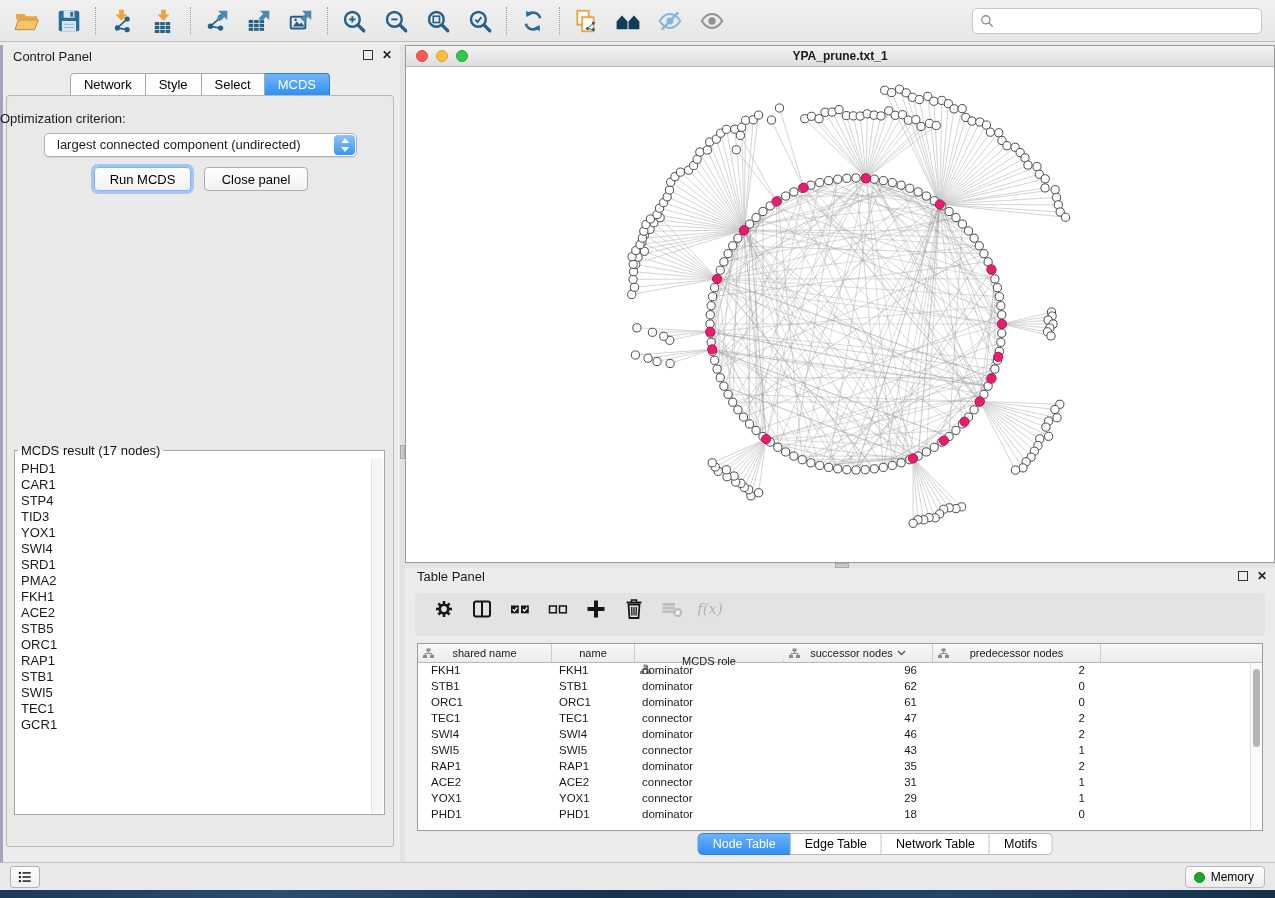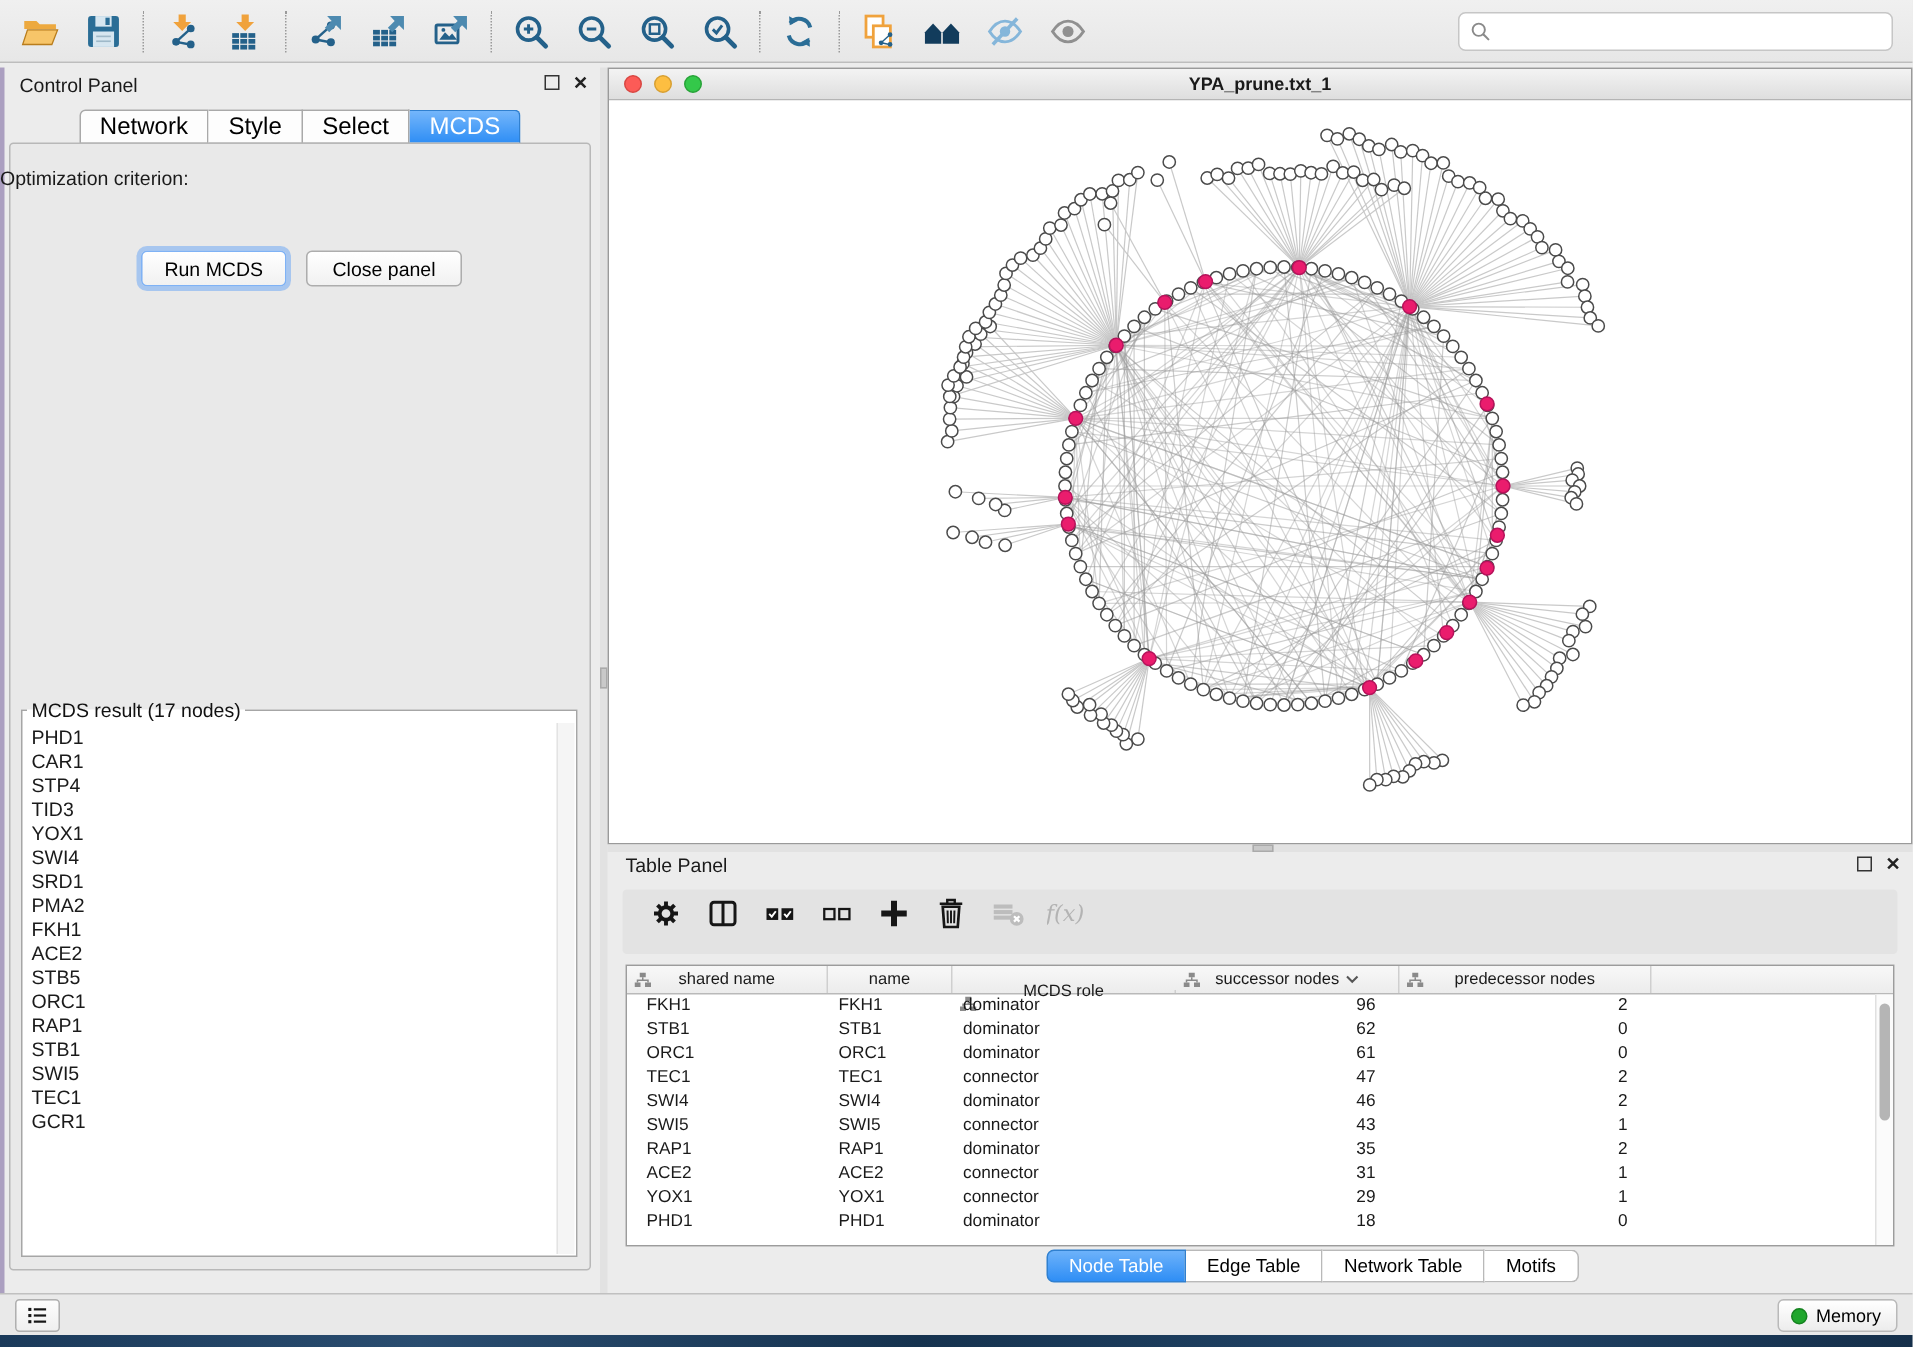--- a/index.html
+++ b/index.html
@@ -22,21 +22,21 @@
   
   .left-edge { position:absolute; left:0; top:45px; width:3px; height:817px; background:#ab9fc0; }
   .left-panel { position:absolute; left:0; top:45px; width:400px; height:817px; }
   .panel-title { position:absolute; left:13px; top:4px; font-size:13px; }
   .win-btns { position:absolute; right:8px; top:4px; display:flex; gap:9px; align-items:center; }
   .float-box { width:10px; height:10px; border:1.5px solid #333; display:inline-block; background:transparent; cursor:pointer; }
   .close-x { font-size:12px; font-weight:bold; color:#222; cursor:pointer; line-height:12px; }
 
   .cp-tabs { position:absolute; top:28px; left:0; right:0; display:flex; justify-content:center; }
   .cp-tab { border:1px solid #a9a9a9; border-left-width:0; background:#fdfdfd; padding:0 13px;
-            font-size:16px; height:23px; line-height:21px; cursor:pointer; }
+            font-size:13px; height:23px; line-height:21px; cursor:pointer; }
   .cp-tab:first-child { border-left-width:1px; border-radius:4px 0 0 0; }
   .cp-tab:last-child { border-radius:0 4px 0 0; }
   .cp-tab.active { background:linear-gradient(#74b6fb,#2f8ef5); color:#fff; border-color:#3080d0; }
 
   .cp-content { position:absolute; left:6px; right:6px; top:50px; bottom:15px;
                 background:#e9e9e9; border:1px solid #b8b8b8; border-radius:3px; }
   .opt-label { position:absolute; top:66px; left:0; width:100%; text-align:left; font-size:13px; }
   .select-box { position:absolute; left:44px; top:88px; width:313px; height:24px; background:#fff;
                 border:1px solid #b3b3b3; border-radius:5px; font-size:13px; line-height:22px;
                 padding-left:12px; cursor:pointer; box-shadow:0 1px 1px rgba(0,0,0,.08); }
@@ -45,21 +45,21 @@
   .stepper .up, .stepper .dn { position:absolute; left:50%; transform:translateX(-50%);
              width:0; height:0; border-left:4px solid transparent; border-right:4px solid transparent; }
   .stepper .up { top:3px; border-bottom:5px solid #fff; }
   .stepper .dn { bottom:3px; border-top:5px solid #fff; }
 
   .btn { position:absolute; height:24px; border:1px solid #adadad; border-radius:4px;
          background:linear-gradient(#ffffff,#f1f1f1); font-size:13px; font-family:inherit; cursor:pointer; }
   .btn.run { left:94px; top:122px; width:97px; border-color:#7fb2f5; box-shadow:0 0 0 3px rgba(87,156,246,.45); }
   .btn.closep { left:204px; top:122px; width:104px; }
 
-  fieldset.mcds-result { position:absolute; left:14px; top:421px; width:371px; height:372px;
+  fieldset.mcds-result { position:absolute; left:14px; top:398px; width:371px; height:372px;
                          border:1px solid #a6a6a6; background:#fff; }
   fieldset.mcds-result legend { font-size:13px; padding:0 3px; margin-left:3px; background:transparent; color:#111; }
   .result-list { position:absolute; left:0; top:0; right:0; bottom:0; overflow:hidden;
                  font-size:13px; line-height:16px; padding:3px 0 0 6px; list-style:none; }
   .result-scroll { position:absolute; right:1px; top:1px; bottom:1px; width:12px;
                    background:#f5f5f5; border-left:1px solid #e3e3e3; }
 
   
   .vsplit { position:absolute; left:400px; top:45px; width:5px; height:817px; background:#e2e2e2; cursor:col-resize; }
   .vsplit .handle { position:absolute; left:0; top:400px; width:5px; height:14px; background:#c9c9c9; border:1px solid #aaa; }
@@ -302,20 +302,27 @@
     <span class="close-x">✕</span>
   </div>
   <div class="cp-tabs">
       <button class="cp-tab">Network</button>
       <button class="cp-tab">Style</button>
       <button class="cp-tab">Select</button>
       <button class="cp-tab active">MCDS</button>
     </div>
   <div class="cp-content"></div>
   <div class="opt-label">Optimization criterion:</div>
+  <div class="select-box">
+    <span>largest connected component (undirected)</span>
+    <span class="stepper">
+        <span class="up"></span>
+        <span class="dn"></span>
+      </span>
+  </div>
   <button class="btn run">Run MCDS</button>
   <button class="btn closep">Close panel</button>
   <fieldset class="mcds-result">
     <legend>MCDS result (17 nodes)</legend>
     <div style="position:relative;width:100%;height:100%;">
       <ul class="result-list">
           <li>PHD1</li>
           <li>CAR1</li>
           <li>STP4</li>
           <li>TID3</li>

